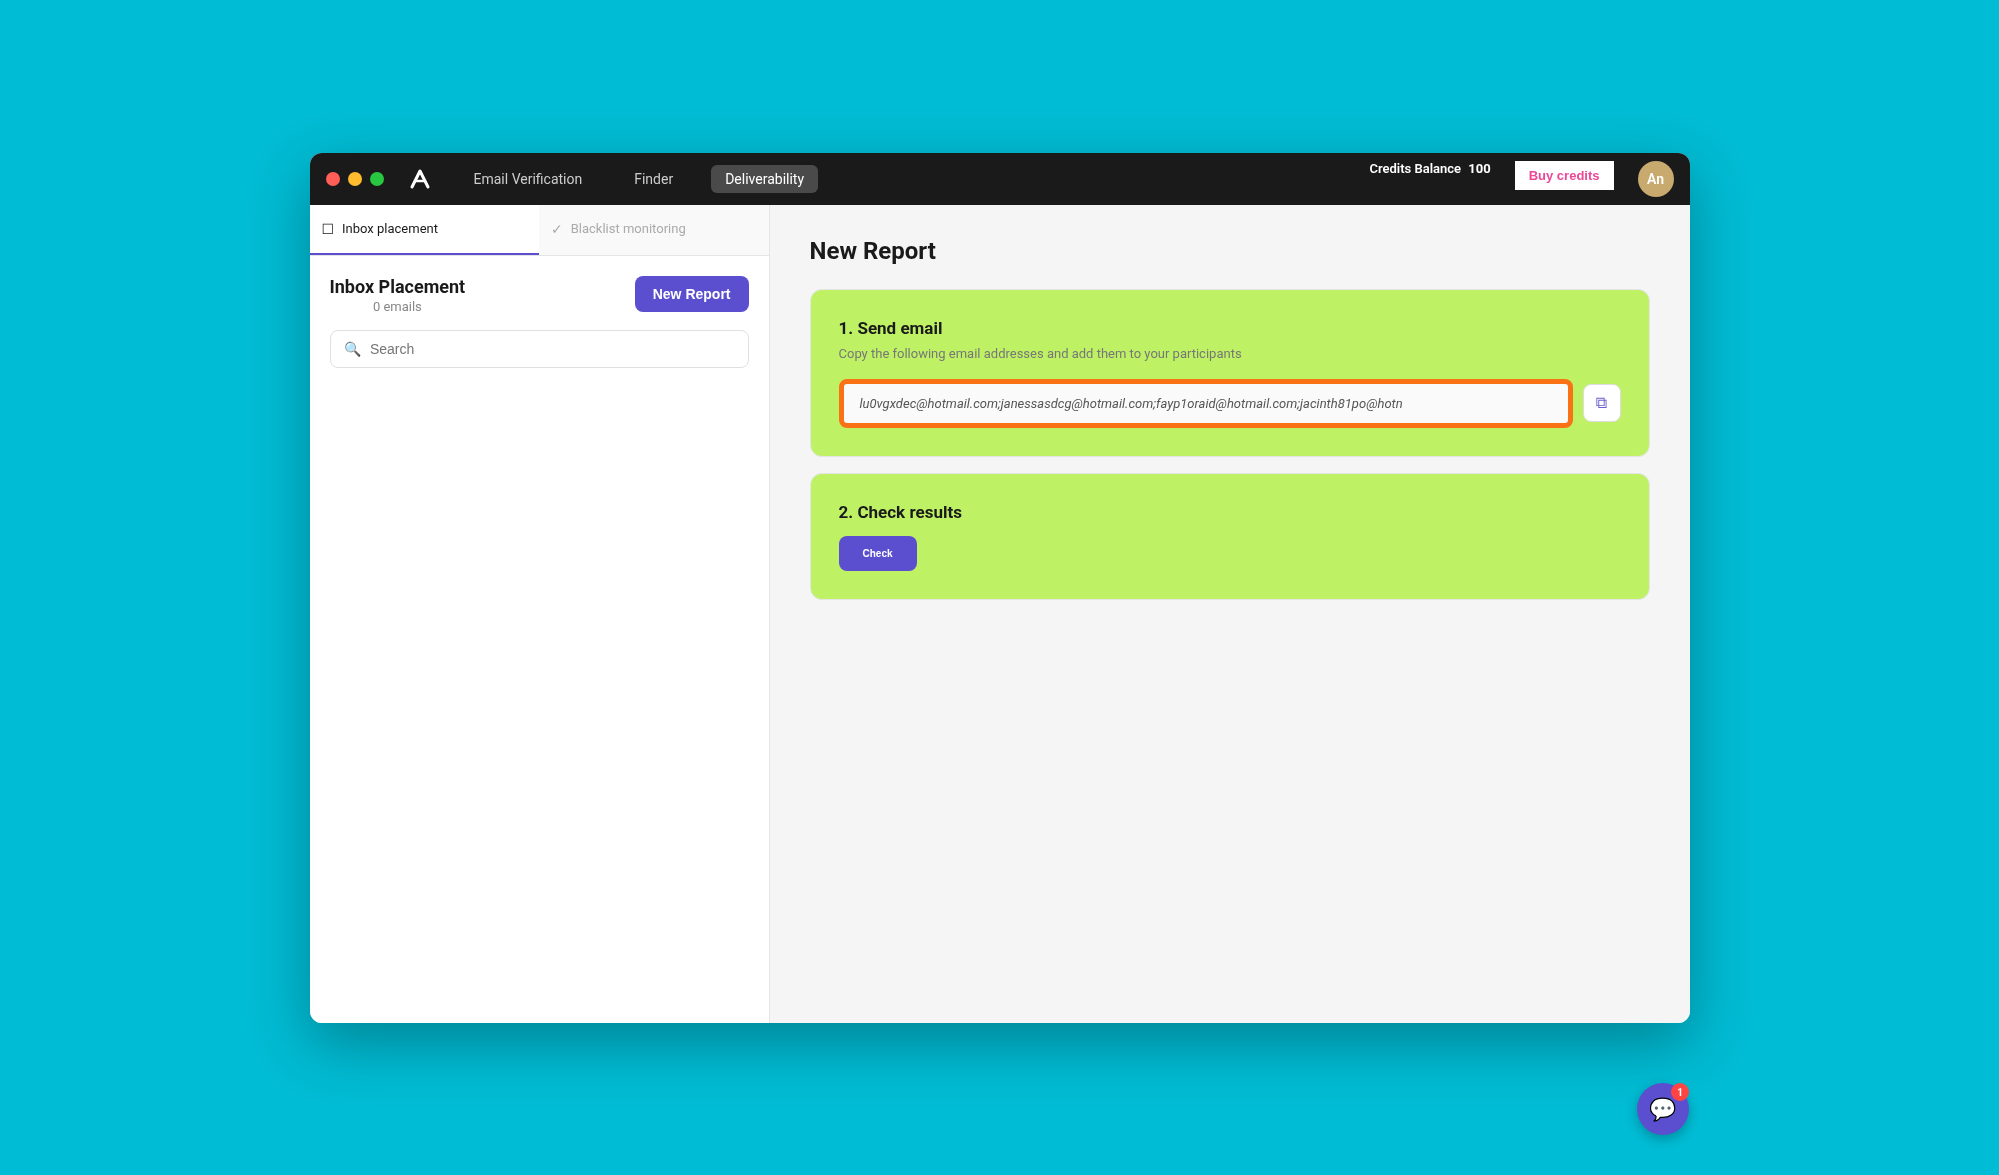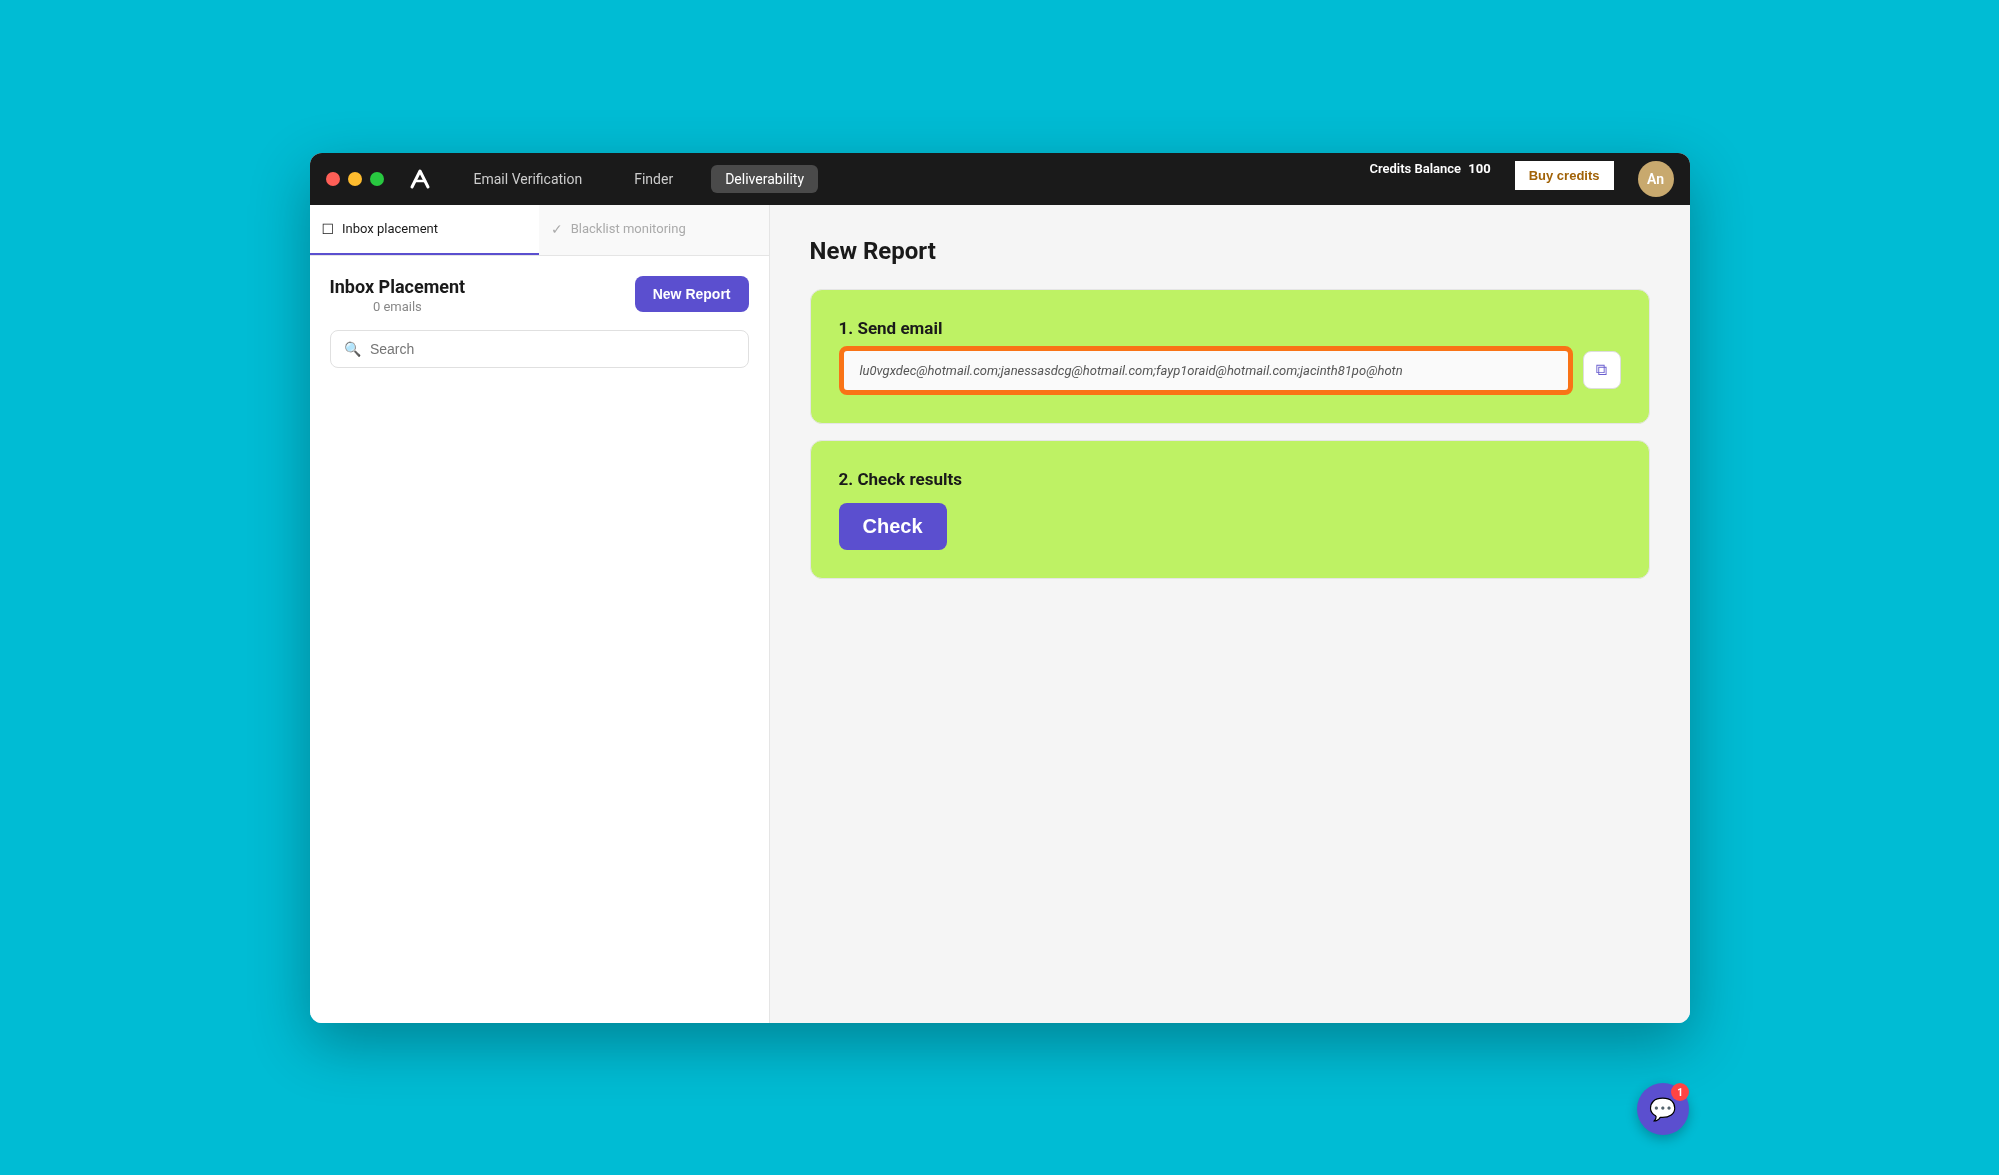--- a/index.html
+++ b/index.html
@@ -83,21 +83,21 @@
     .credits-balance {
       color: #ccc;
       font-size: 13px;
     }
     .credits-balance span {
       color: #fff;
       font-weight: 600;
     }
     .buy-credits-btn {
       background: #fff;
-      color: #a16207;
+      color: #ec4899;
       border: none;
       border-radius: 0;
       padding: 7px 14px;
       font-size: 13px;
       font-weight: 600;
       cursor: pointer;
     }
     .avatar {
       width: 36px;
       height: 36px;
@@ -268,21 +268,21 @@
       color: #6b5fcf;
       font-size: 16px;
       flex-shrink: 0;
     }
     .check-btn {
       background: #5b4fcf;
       color: #fff;
       border: none;
       border-radius: 8px;
       padding: 12px 24px;
-      font-size: 20px;
+      font-size: 10px;
       font-weight: 600;
       cursor: pointer;
       margin-top: 6px;
       text-align: center;
     }
     
     .chat-bubble {
       position: fixed;
       bottom: 40px;
       right: 40px;
@@ -377,20 +377,21 @@
           <input class="search-input" type="text" placeholder="Search" style="">
         </div>
       </div>
     </div>
 
     <div class="main-content">
       <h1 class="page-title">New Report</h1>
 
       <div class="card">
         <div class="card-section-title">1. Send email</div>
+        <div class="card-description">Copy the following email addresses and add them to your participants</div>
         <div class="email-row">
           <div class="email-field">lu0vgxdec@hotmail.com;janessasdcg@hotmail.com;fayp1oraid@hotmail.com;jacinth81po@hotn</div>
           <button class="copy-btn" title="Copy">
             <span>⧉</span>
           </button>
         </div>
       </div>
 
       <div class="card">
         <div class="card-section-title">2. Check results</div>

